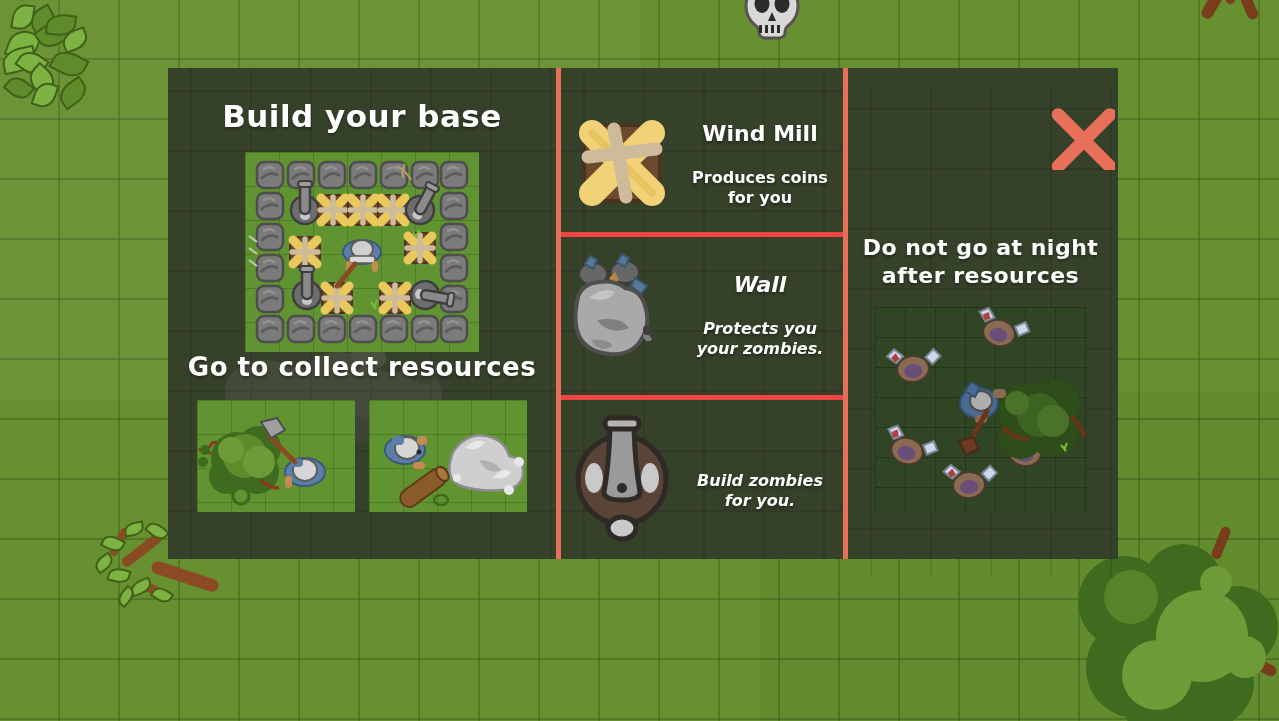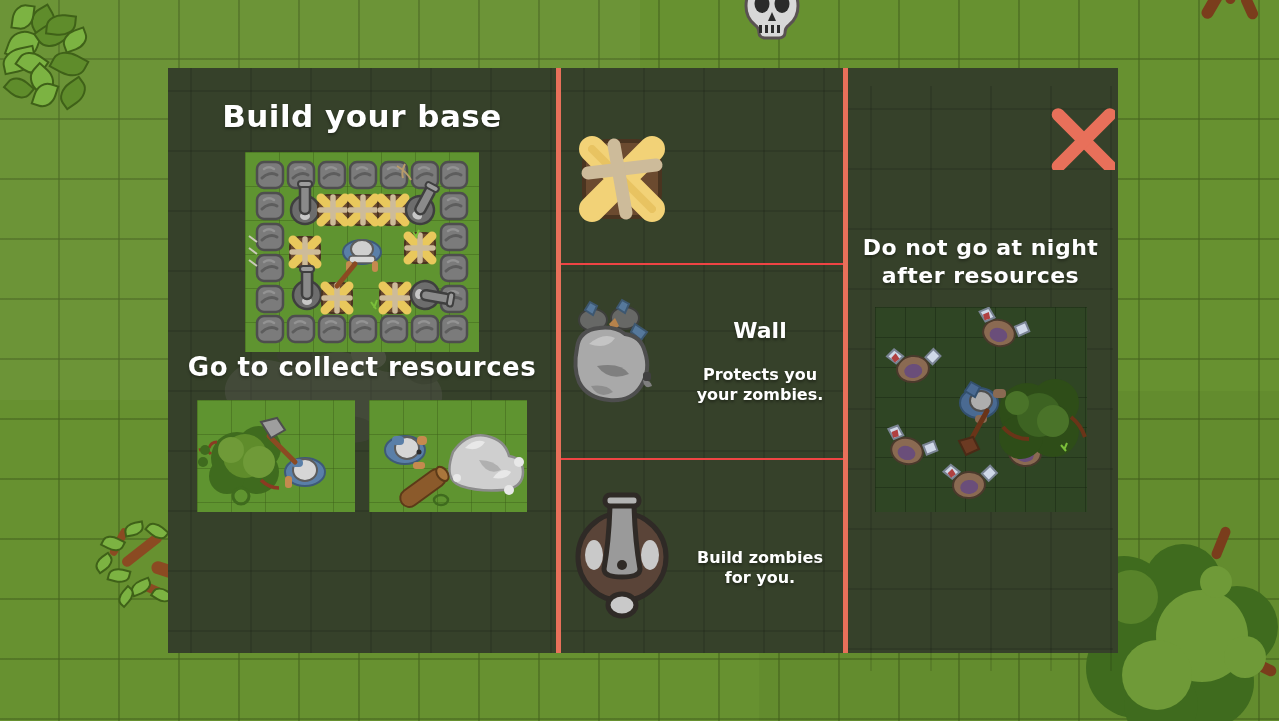--- a/index.html
+++ b/index.html
@@ -43,21 +43,21 @@
   .bush { position:absolute; }
   .bush i { position:absolute; display:block; border-radius:50%; background:#3f6b1e; }
   .bush i.lite { background:#6f9a38; }
   .bush i.mid  { background:#58832a; }
 
   
   .skull { position:absolute; }
 
   
   #panel {
-    position:absolute; left:168px; top:68px; width:950px; height:585px;
+    position:absolute; left:168px; top:68px; width:950px; height:491px;
     background:#36412a;
     display:flex;
     box-shadow:0 0 0 0 rgba(0,0,0,0);
     z-index:20;
   }
   .col { position:relative; height:100%; }
   #col-left   { width:388px; }
   #col-mid    { width:292px; border-left:5px solid #e8705a; border-right:5px solid #e8705a; }
   #col-right  { width:265px;margin-top:18px; }
 
@@ -98,21 +98,21 @@
   #rock-shadow { position:absolute; left:48px; top:268px; width:290px; height:120px;
      z-index:1; opacity:.85; }
 
   .res-row { display:flex; gap:14px; justify-content:center; margin-top:18px; position:relative; z-index:3;}
   .res-thumb { width:158px; height:112px; }
 
   
   .bld {
     position:relative; height:calc(100% / 3); display:flex; align-items:center;
   }
-  .bld + .bld { border-top:2px solid #ef4444; }
+  .bld + .bld { border-top:5px solid #ef4444;font-style:italic; }
   .bld-icon { width:122px; flex:0 0 122px; display:flex; align-items:center; justify-content:center; position:relative; z-index:3;}
   .bld-text { flex:1; text-align:center; padding-right:6px; position:relative; z-index:3;}
   .bld-name { color:#fff; font-weight:bold; font-size:22px; text-shadow:0 2px 3px rgba(0,0,0,0.4); }
   .bld-desc { color:#fff; font-weight:bold; font-size:16px; line-height:1.25; margin-top:22px;
               text-shadow:0 2px 3px rgba(0,0,0,0.4); padding:0 6px;}
 
   
   #close-btn {
     position:absolute; right:-2px; top:22px; width:78px; height:62px;
     cursor:pointer; z-index:30; overflow:hidden;
@@ -405,20 +405,24 @@
     <div class="bld">
       <div class="bld-icon" style="margin-top:26px">
         <svg width="100" height="100" viewBox="-50 -50 100 100">
           <rect x="-38" y="-38" width="76" height="76" rx="24" fill="#6b4a2f" stroke="#4a3420" stroke-width="4"></rect>
           <path d="M-30 -30 L30 30 M30 -30 L-30 30" stroke="#f2d277" stroke-width="26" stroke-linecap="round"></path>
           <path d="M-30 -30 L30 30" stroke="#e0b54d" stroke-width="8" stroke-linecap="round" opacity=".5"></path>
           <path d="M-34 -6 L34 -14" stroke="#cdbb9a" stroke-width="13" stroke-linecap="round"></path>
           <path d="M-8 -34 L4 34" stroke="#cdbb9a" stroke-width="13" stroke-linecap="round"></path>
         </svg>
       </div>
+      <div class="bld-text" style="margin-top:30px">
+        <div class="bld-name">Wind Mill</div>
+        <div class="bld-desc">Produces coins for you</div>
+      </div>
     </div>
 
     <div class="bld">
       <div class="bld-icon">
         <svg width="106" height="116" viewBox="0 0 106 116">
 
           <g opacity=".9">
             <g transform="translate(24,16)">
               <ellipse cx="0" cy="0" rx="14" ry="11" fill="#6d6d6d" stroke="#3f3f3f" stroke-width="2"></ellipse>
               <path d="M-8-10 l5-8 7 4 -4 9z" fill="#5a7fa8" stroke="#3e5a78" stroke-width="2"></path>

